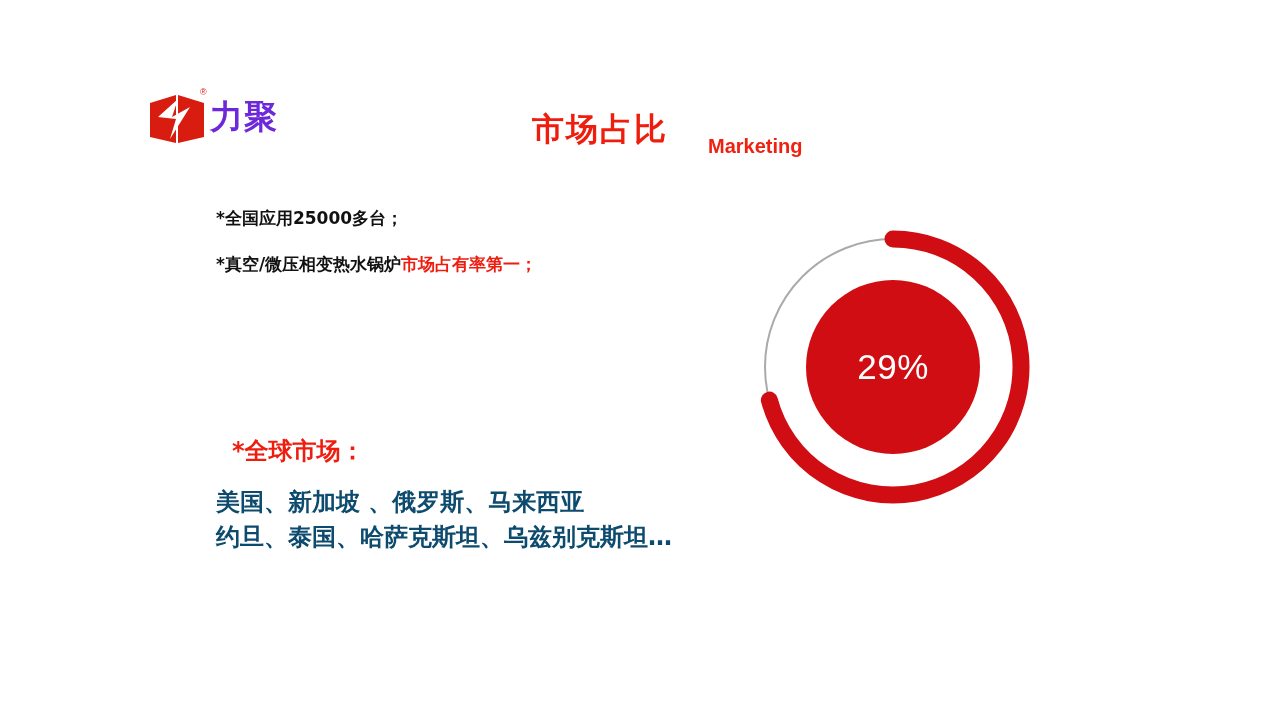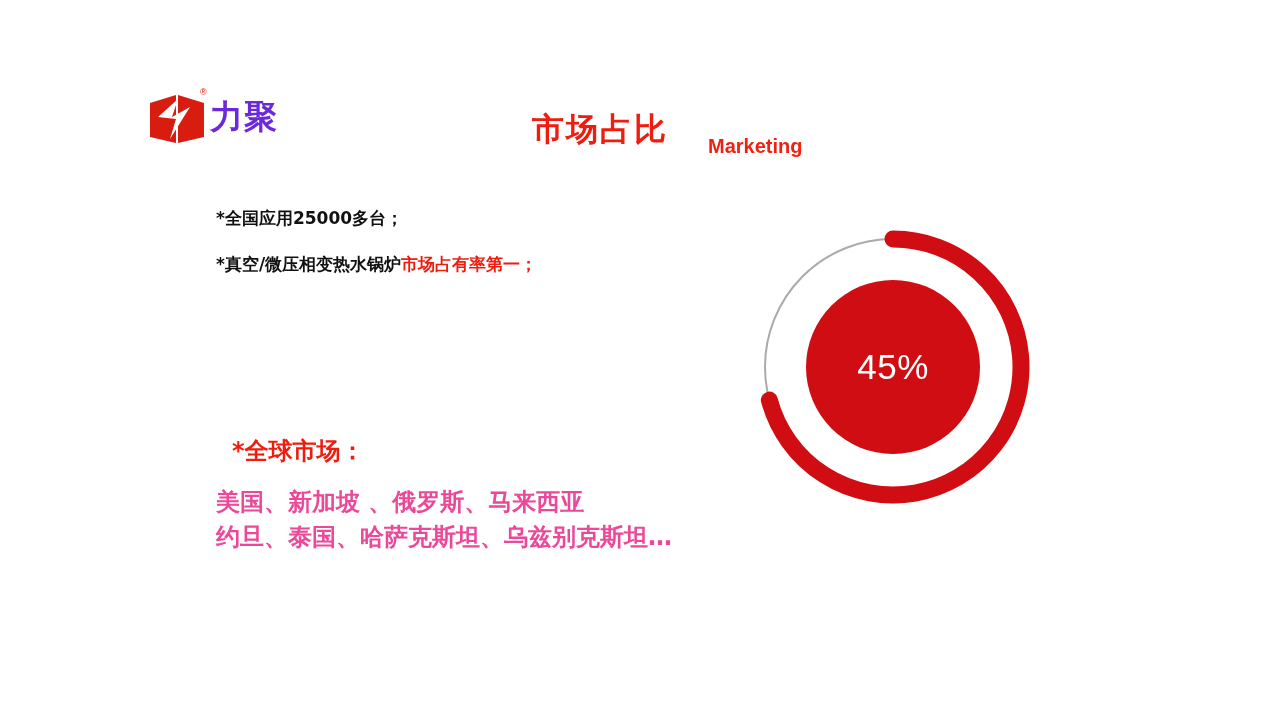--- a/index.html
+++ b/index.html
@@ -116,21 +116,21 @@
     font-weight: bold;
     color: #ee1d0e;
     line-height: 1.45;
     font-family: "DejaVu Sans", "Liberation Sans", sans-serif;
     margin: 16px;
     white-space: nowrap;
   }
   .market-line {
     font-size: 24px;
     font-weight: bold;
-    color: #ec4899;
+    color: #0c4a6e;
     line-height: 1.45;
     font-family: "DejaVu Sans", "Liberation Sans", sans-serif;
     margin: 0;
     white-space: nowrap;
   }
 
   
   .donut-wrap {
     position: absolute;
     left: 756px;
@@ -197,16 +197,16 @@
 
   <div class="donut-wrap">
     <svg class="donut-svg" viewBox="0 0 274 274">
 
       <circle cx="137" cy="137" r="128" fill="none" stroke="#aaaaaa" stroke-width="2"></circle>
 
       <path id="donut-arc" fill="none" stroke="#cf0d12" stroke-width="17" stroke-linecap="round" d="M 137 9 A 128 128 0 1 1 13.36149423499927 170.12883777312268"></path>
 
       <circle cx="137" cy="137" r="87" fill="#cf0d12"></circle>
     </svg>
-    <div class="donut-label">45%</div>
+    <div class="donut-label">29%</div>
   </div>
 
 </div>
 
 </body></html>

